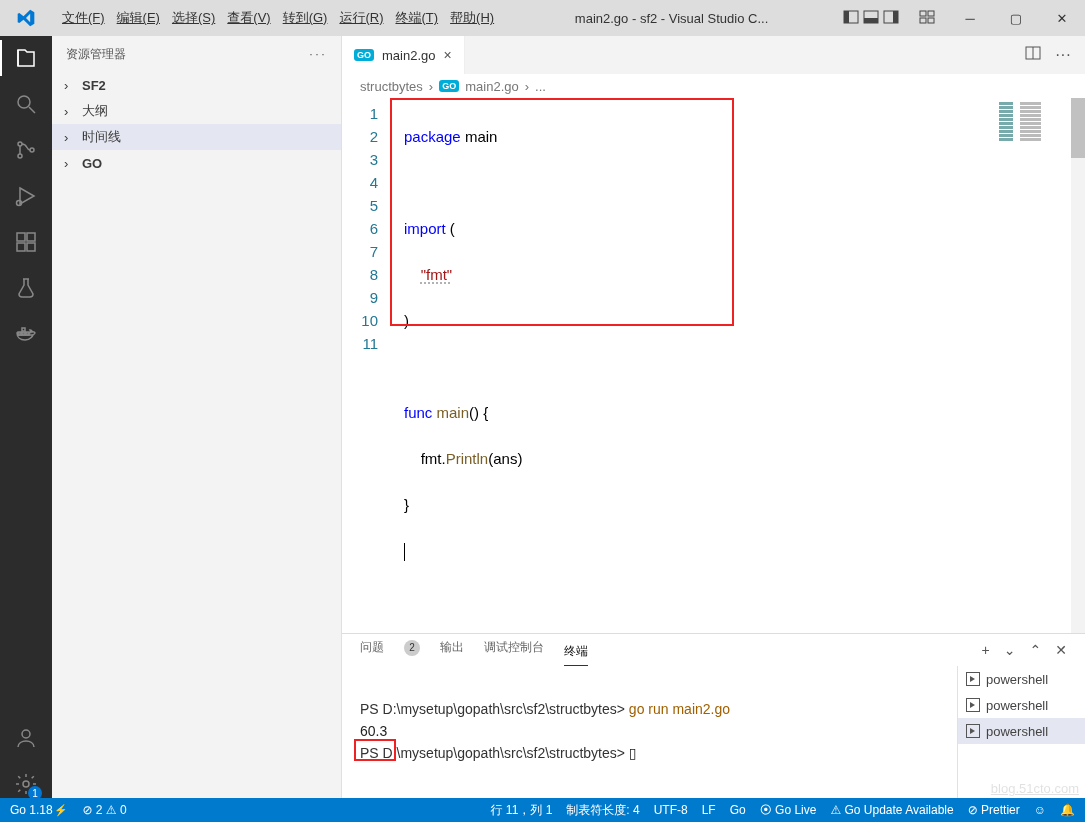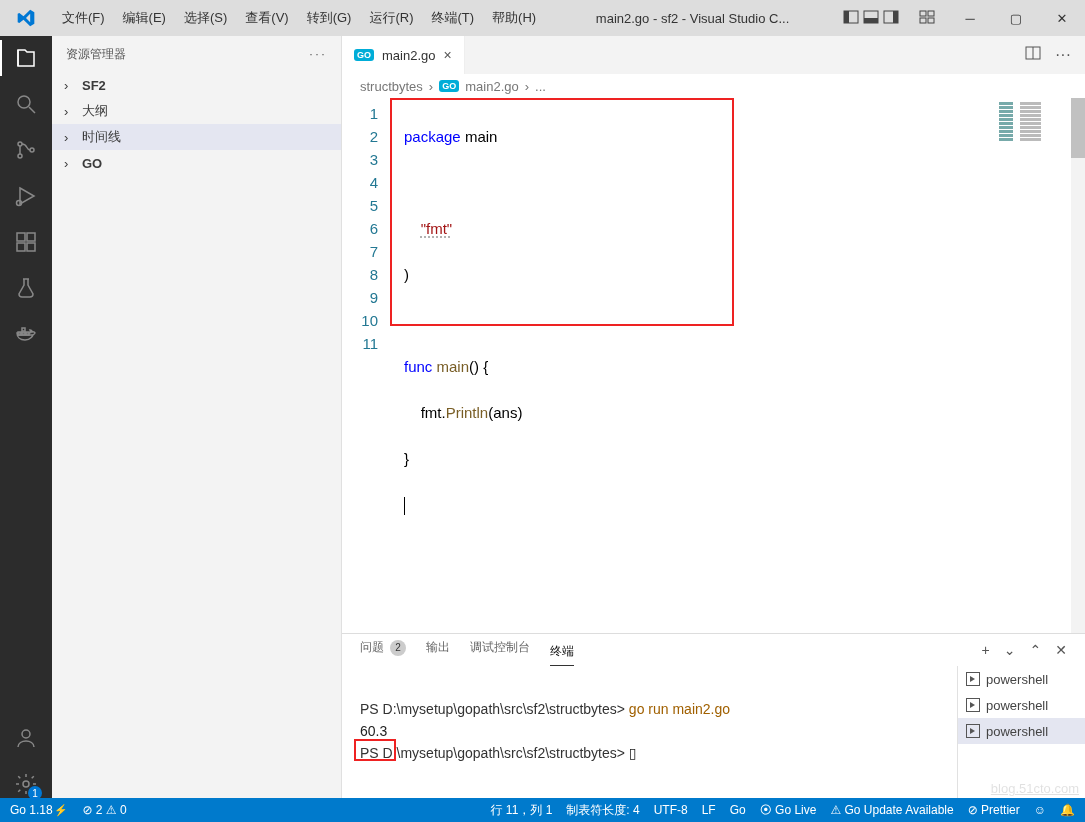--- a/index.html
+++ b/index.html
@@ -2,21 +2,21 @@
 <html><head>
 <meta charset="utf-8">
 <style>
 * { margin:0; padding:0; box-sizing:border-box; font-family:"Segoe UI","Microsoft YaHei",sans-serif; }
 body { width:1085px; height:822px; background:#fff; color:#333; overflow:hidden; position:relative; }
 
 
 .titlebar { height:36px; background:#dddddd; display:flex; align-items:center; font-size:13px; color:#333; }
 .titlebar .logo { width:52px; display:flex; align-items:center; justify-content:center; }
 .titlebar .logo svg { width:20px; height:20px; }
-.titlebar .menu { display:flex; gap:6px; padding-left:4px; }
+.titlebar .menu { display:flex; padding-left:4px;text-decoration:underline; }
 .titlebar .menu span { padding:4px 6px; cursor:default; }
 .titlebar .title { flex:1; text-align:center; white-space:nowrap; overflow:hidden; text-overflow:ellipsis; padding:0 8px;}
 .titlebar .layout-icons { display:flex; gap:4px; margin-right:12px;}
 .titlebar .layout-icons svg { width:16px; height:16px; }
 .titlebar .wincontrols { display:flex; }
 .titlebar .wincontrols div { width:46px; height:36px; display:flex; align-items:center; justify-content:center; }
 
 
 .mainrow { display:flex; height:calc(100% - 36px - 24px); }
 
@@ -65,21 +65,21 @@
 .cursor { display:inline-block; width:1px; height:18px; background:#000; vertical-align:middle; }
 
 .minimap { position:absolute; top:4px; right:16px; width:70px; height:60px; font-size:2px; color:#ccc; overflow:hidden; }
 .minimap div { height:3px; background:linear-gradient(90deg,#7aa 0 20%, transparent 20% 30%, #bbb 30% 60%, transparent 60%); margin-bottom:1px;}
 .vscroll { position:absolute; right:0; top:0; width:14px; height:100%; background:#f3f3f3; }
 .vscroll .thumb { width:100%; height:60px; background:#c1c1c1; }
 
 
 .panel { border-top:1px solid #ddd; display:flex; flex-direction:column; height:165px; background:#fff; }
 .panel .tabsrow { height:32px; display:flex; align-items:center; gap:20px; padding:0 18px; font-size:12px; color:#666; }
-.panel .tabsrow .ptab { display:flex; align-items:center; gap:6px; padding-bottom:5px;}
+.panel .tabsrow .ptab { display:flex; align-items:center; gap:20px; padding-bottom:5px;}
 .panel .tabsrow .ptab.active { color:#111; border-bottom:1px solid #333;margin-top:9px; }
 .panel .tabsrow .cnt { background:#ccc; color:#333; border-radius:50%; width:16px; height:16px; font-size:10px; display:inline-flex; align-items:center; justify-content:center; }
 .panel .tabsrow .grow { flex:1; }
 .panel .tabsrow .pctl { display:flex; gap:14px; color:#555; font-size:14px;}
 .panel .body { flex:1; display:flex; }
 .panel .termout { flex:1; font-family:Consolas,monospace; font-size:14px; line-height:22px; padding:0 18px; color:#222; position:relative; }
 .panel .termout .highlight-host { color:#333; }
 .panel .termout .box { position:absolute; border:2px solid #e22; }
 .panel .side { width:128px; border-left:1px solid #e1e1e1; font-size:13px; }
 .panel .side .sess { height:26px; display:flex; align-items:center; gap:6px; padding:0 8px; color:#444; }
@@ -271,20 +271,21 @@
           <div>6</div>
           <div>7</div>
           <div>8</div>
           <div>9</div>
           <div>10</div>
           <div>11</div>
       </div>
       <div class="code">
 <div><span class="kw">package</span><span> main</span></div>
 <div> </div>
+<div><span class="kw">import</span><span> (</span></div>
 <div>    <span class="str imp">"fmt"</span></div>
 <div><span>)</span></div>
 <div> </div>
 <div><span class="kw">func</span><span> </span><span class="fn">main</span><span>() {</span></div>
 <div><span>    fmt.</span><span class="fn">Println</span><span>(ans)</span></div>
 <div><span>}</span></div>
 <div><span class="cursor"></span></div>
         <div class="redbox" style="left:-6px; top:0px; width:344px; height:228px;"></div>
       </div>
       <div class="minimap">

